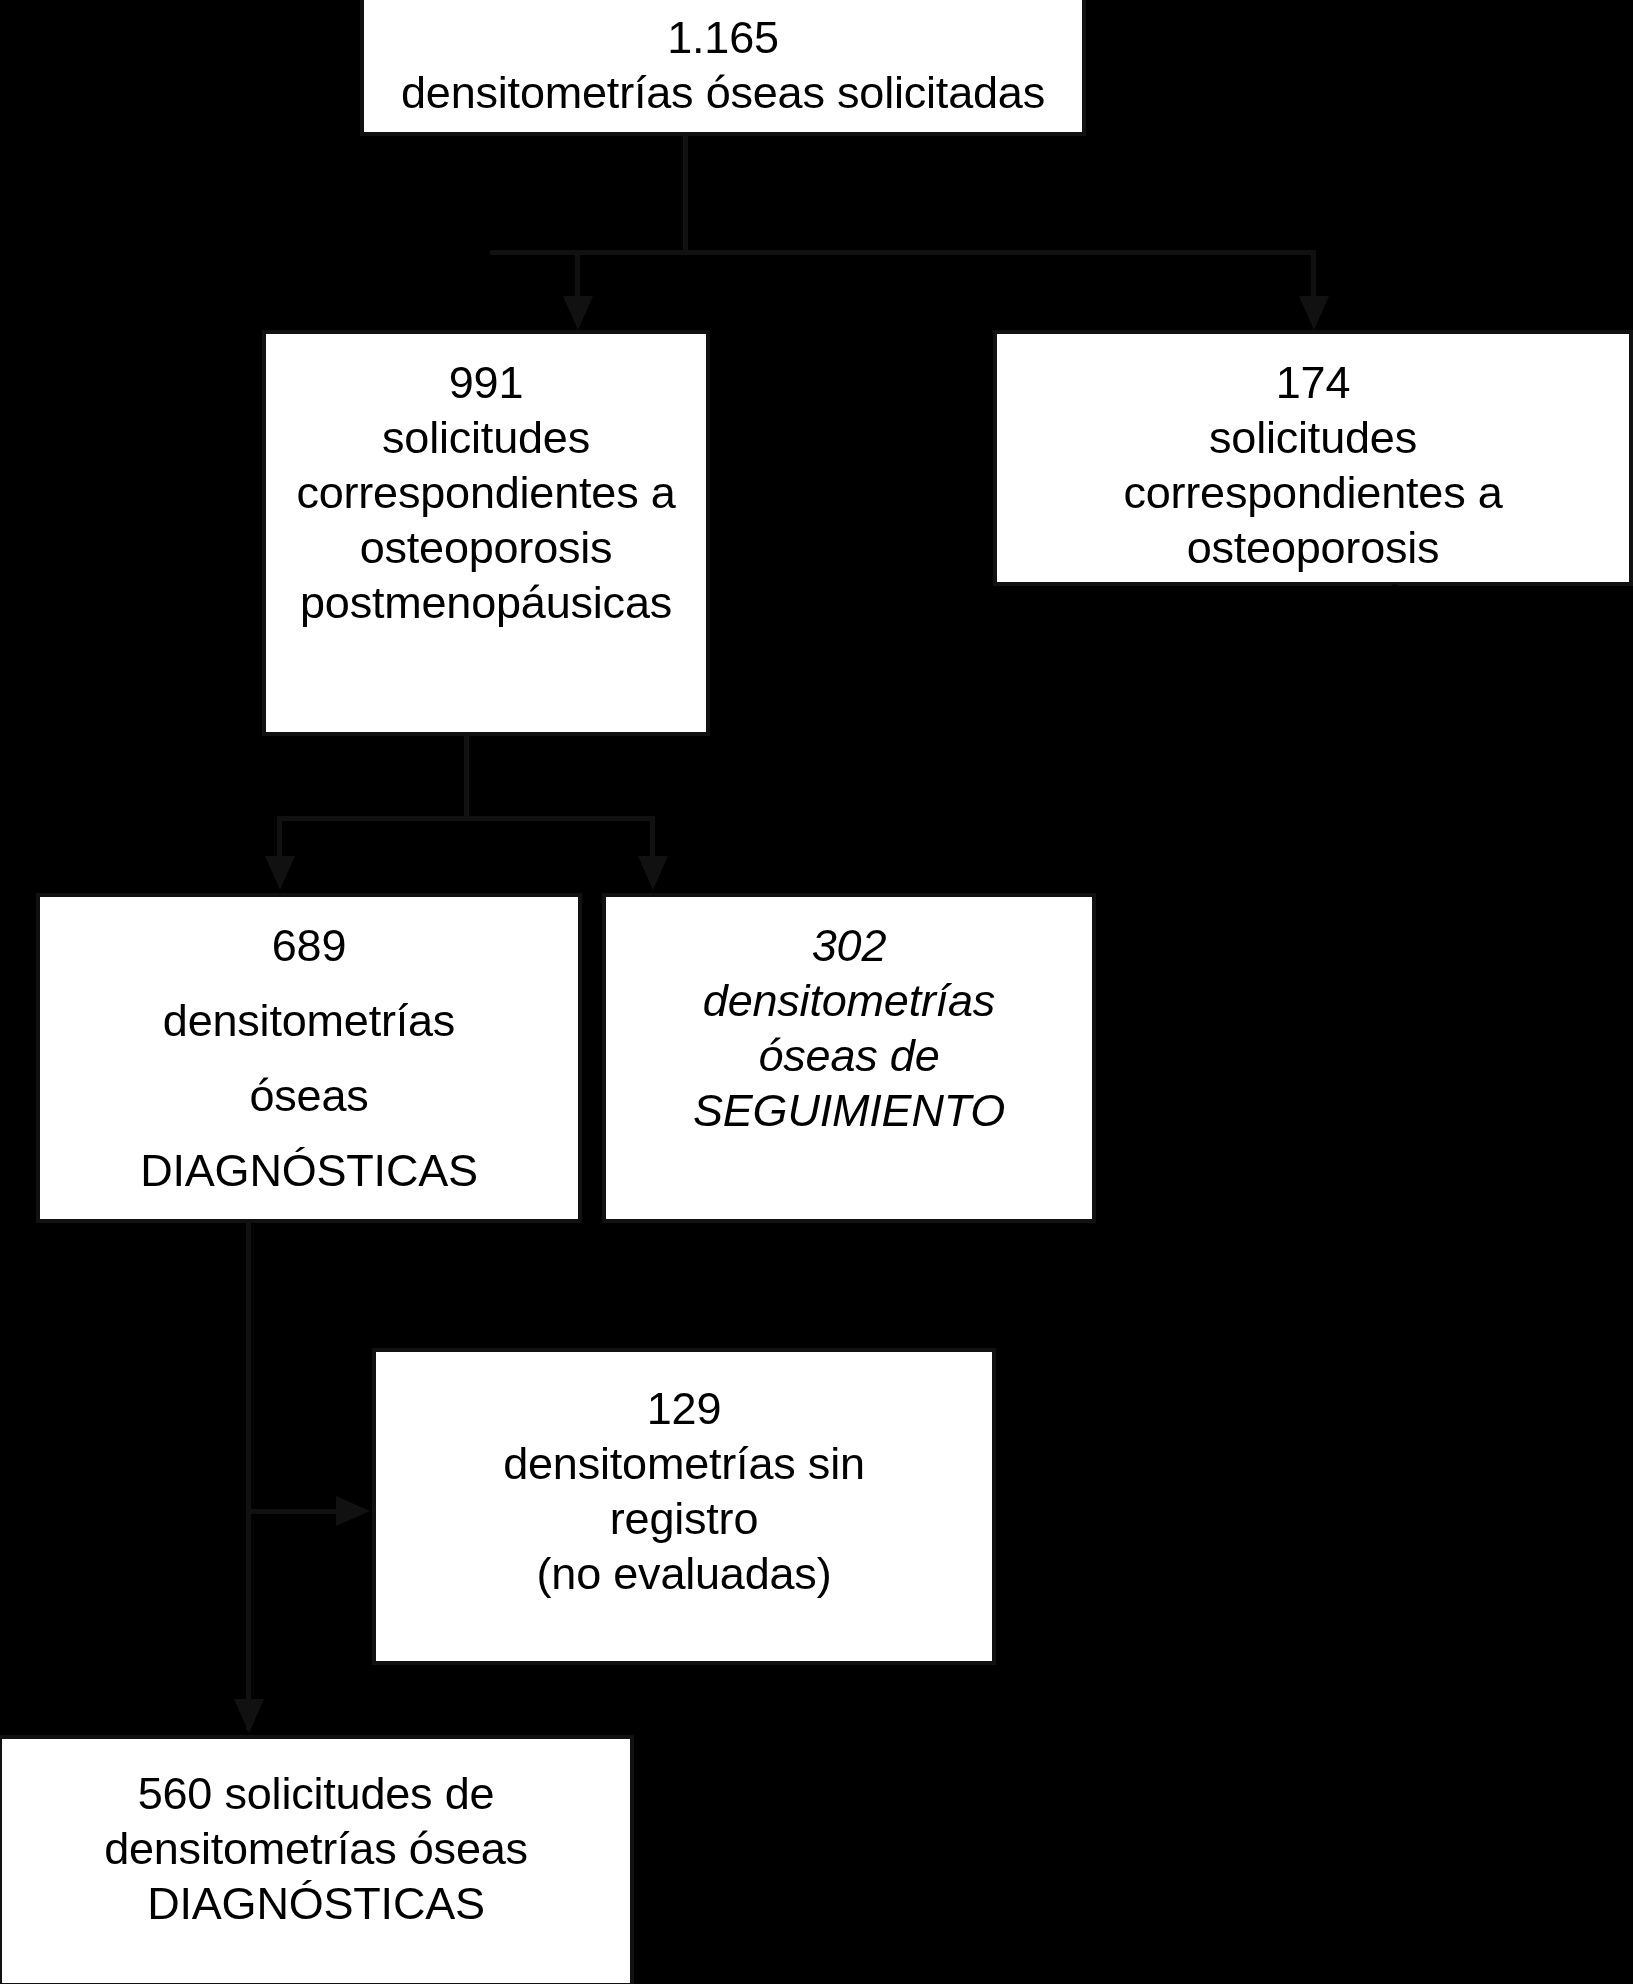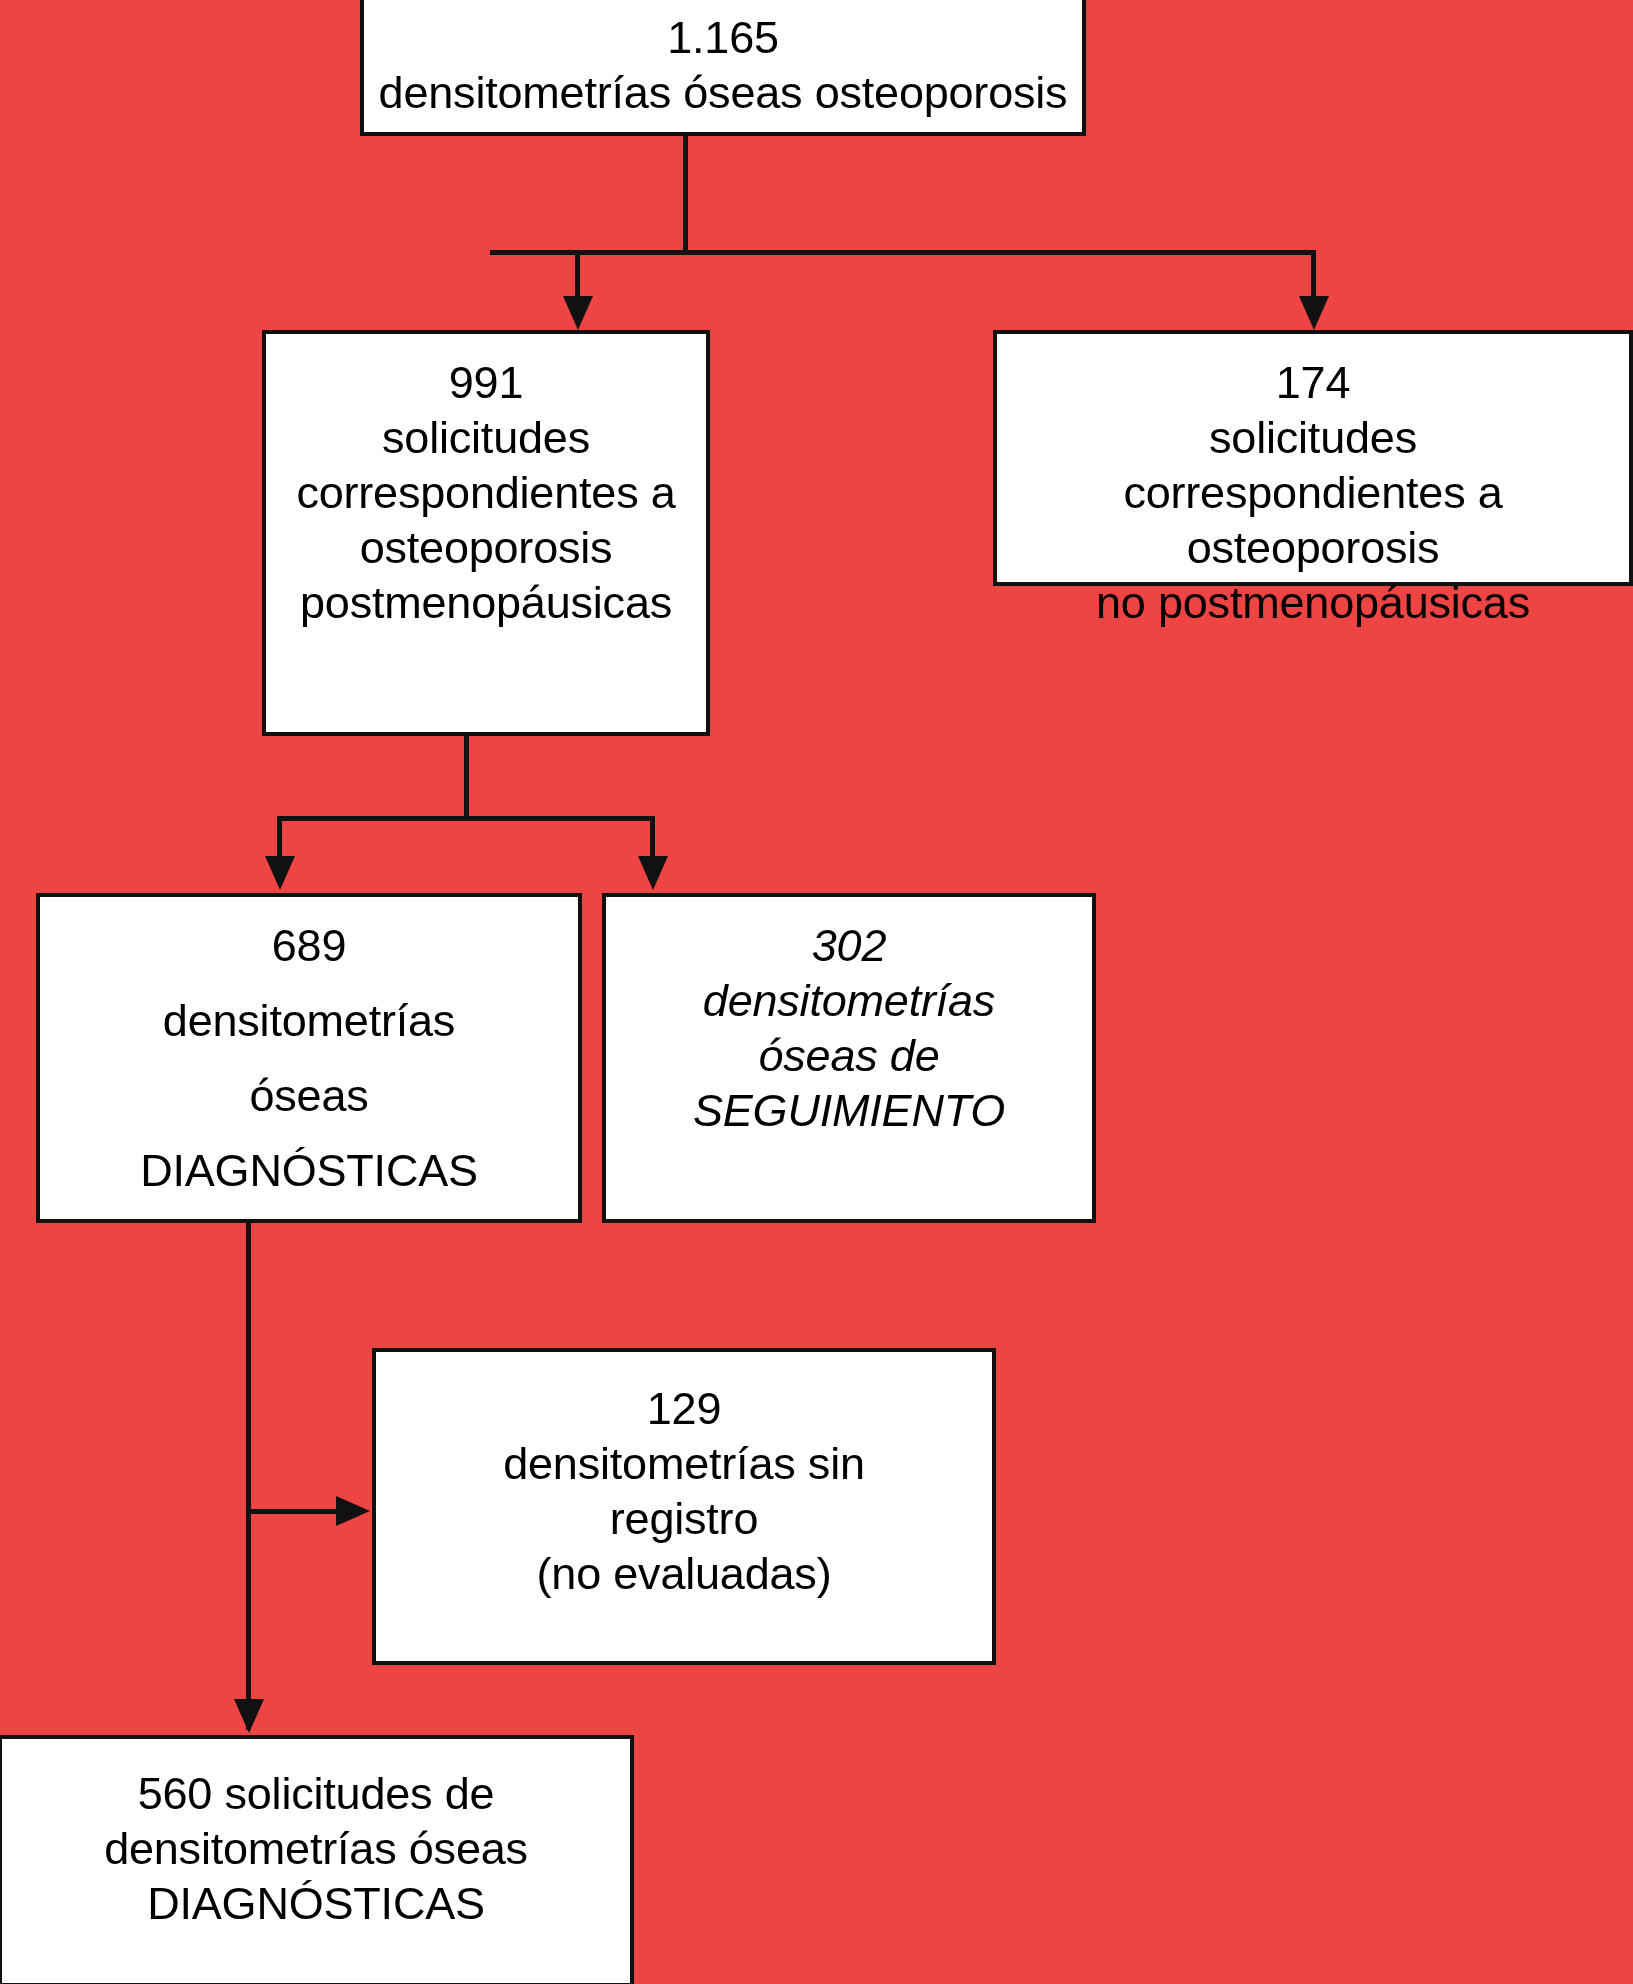--- a/index.html
+++ b/index.html
@@ -9,21 +9,21 @@
   }
   body {
     font-family: "Liberation Sans", sans-serif;
     color: #000000;
   }
   #flow-root {
     position: relative;
     width: 1633px;
     height: 1984px;
     overflow: hidden;
-    background: #ef4444;
+    background: #000000;
   }
   .node {
     position: absolute;
     box-sizing: border-box;
     border: 4px solid #111111;
     background: #ffffff;
     display: flex;
     flex-direction: column;
     align-items: center;
     justify-content: center;
@@ -80,21 +80,21 @@
     border-left: 34px solid #111111;
   }
 </style>
 </head>
 <body>
 
 <div id="flow-root">
 
   <div class="node" id="node-total">
     <span class="line">1.165</span>
-    <span class="line">densitometrías óseas osteoporosis</span>
+    <span class="line">densitometrías óseas solicitadas</span>
   </div>
 
   <div class="conn v" style="left:683px; top:136px; height:118px;"></div>
   <div class="conn h" style="left:490px; top:250px; width:826px;"></div>
   <div class="conn v" style="left:575px; top:250px; height:50px;"></div>
   <div class="arrowhead down" style="left:563px; top:296px;"></div>
   <div class="conn v" style="left:1311px; top:250px; height:50px;"></div>
   <div class="arrowhead down" style="left:1299px; top:296px;"></div>
 
   <div class="node" id="node-postmeno">

